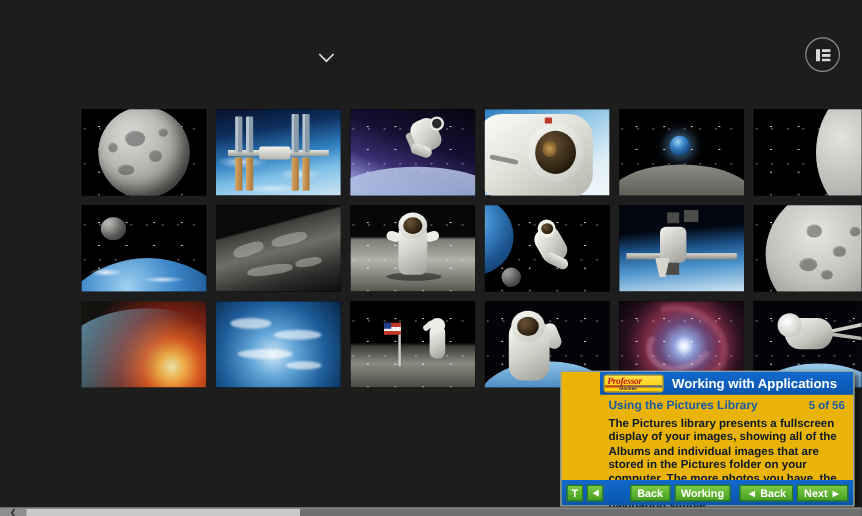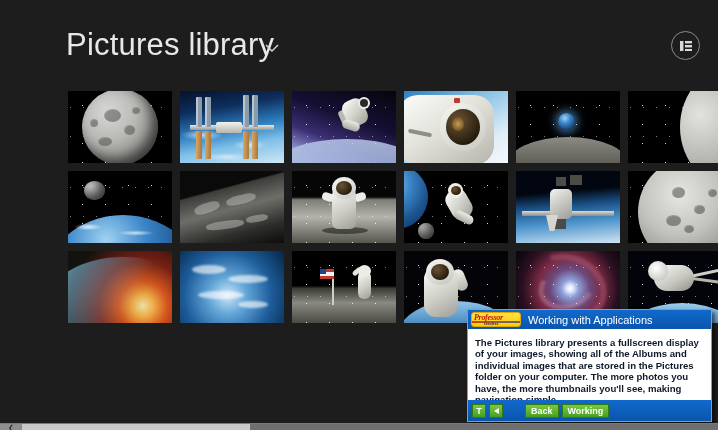--- a/index.html
+++ b/index.html
@@ -248,24 +248,25 @@
   .t18 .hull{position:absolute;left:26px;top:14px;width:40px;height:26px;border-radius:13px;
     background:linear-gradient(150deg,#fbfbf8,#c5c5be 60%,#8d8d86);}
   .t18 .dish{position:absolute;left:20px;top:10px;width:20px;height:20px;border-radius:50%;
     background:radial-gradient(circle at 40% 35%,#ffffff,#b9b9b2);}
   .t18 .boom{position:absolute;left:64px;top:20px;width:34px;height:3px;background:#cfcfc8;transform:rotate(-12deg);}
   .t18 .boom2{position:absolute;left:64px;top:28px;width:30px;height:3px;background:#b6b6af;transform:rotate(8deg);}
 
   
   #tutorial-panel {
     position:absolute; left:467px; top:309px; width:245px; height:113px;
-    background:#ffffff;
+    background:#eab308;
     border:1px solid #7f9fbf;
     box-shadow:3px 3px 4px rgba(0,0,0,.55);
     font-family:"Liberation Sans", sans-serif;
+    padding-left:32px;
   }
   #panel-titlebar {
     position:relative; height:19px; background:#0a5ec4;
     background:linear-gradient(#1169cc,#0a55ad);
     display:flex; align-items:center;
   }
   #brand-badge {
     margin-left:3px; width:50px; height:15px; border-radius:3px;
     background:linear-gradient(#ffe24a,#ffcc00);
     border:1px solid #e0a800;
@@ -282,21 +283,21 @@
     position:absolute; left:12px; bottom:0px;
     font-size:3.6px; font-weight:bold; color:#1a1a6a;
     letter-spacing:.2px; white-space:nowrap;
   }
   #brand-badge .bstripe {
     position:absolute; left:0; bottom:3px; width:100%; height:2px;
     background:linear-gradient(90deg,#c0160f,#1a4fa0);
     opacity:.75;
   }
   #panel-title {
-    margin-left:7px; color:#fff; font-size:11px; font-weight:normal;
+    margin-left:7px; color:#fff; font-size:11px; font-weight:bold;
     white-space:nowrap;
   }
   #panel-body { position:relative; padding:4px 7px 0 7px; }
   #topic-row { display:flex; align-items:baseline; justify-content:space-between; }
   #topic-heading {
     color:#1a5ca8; font-size:10px; font-weight:bold; white-space:nowrap;
   }
   #page-counter {
     color:#1a5ca8; font-size:9.5px; font-weight:bold; white-space:nowrap;
   }
@@ -336,21 +337,20 @@
     position:absolute; left:250px; top:0; width:468px; height:7px;
     background:#6f6f6f;
   }
 </style>
 </head>
 <body>
 
 <div id="app-shell">
 
   <div id="app-header">
-    <div id="page-title">Pictures library</div>
     <div id="title-chevron">
       <svg viewBox="0 0 16 16">
           <path d="M2 5 L8 11 L14 5" fill="none" stroke="#d8d8d8" stroke-width="1.4"></path>
         </svg>
     </div>
     <div id="view-toggle">
       <svg viewBox="0 0 14 14">
         <rect x="1" y="2" width="3.4" height="10" fill="#d9d9d9"></rect>
         <rect x="6" y="2" width="7" height="2.4" fill="#d9d9d9"></rect>
         <rect x="6" y="6" width="7" height="2.4" fill="#d9d9d9"></rect>
@@ -557,34 +557,42 @@
     <div id="panel-titlebar">
       <div id="brand-badge">
         <div class="bwordmark">Professor</div>
         <div class="bstripe"></div>
         <div class="bsub">teaches</div>
       </div>
       <div id="panel-title">Working with Applications</div>
     </div>
 
     <div id="panel-body">
+      <div id="topic-row">
+        <div id="topic-heading">Using the Pictures Library</div>
+        <div id="page-counter">5 of 56</div>
+      </div>
       <div id="panel-text">The Pictures library presents a fullscreen display of your images, showing all of the Albums and individual images that are stored in the Pictures folder on your computer. The more photos you have, the more thumbnails you'll see, making navigation simple.</div>
     </div>
 
     <div id="panel-toolbar">
       <div id="tb-left">
         <div class="tbtn sq">T</div>
         <div class="tbtn sq">
           <span class="spk"></span>
         </div>
       </div>
       <div id="tb-mid">
         <div class="tbtn">Back</div>
         <div class="tbtn">Working</div>
       </div>
+      <div id="tb-right">
+        <div class="tbtn">◄ Back</div>
+        <div class="tbtn">Next ►</div>
+      </div>
     </div>
 
   </div>
 </div>
 
 <div id="desktop-strip">
   <div id="strip-shadow"></div>
   <div id="strip-back">❮</div>
 </div>
 

